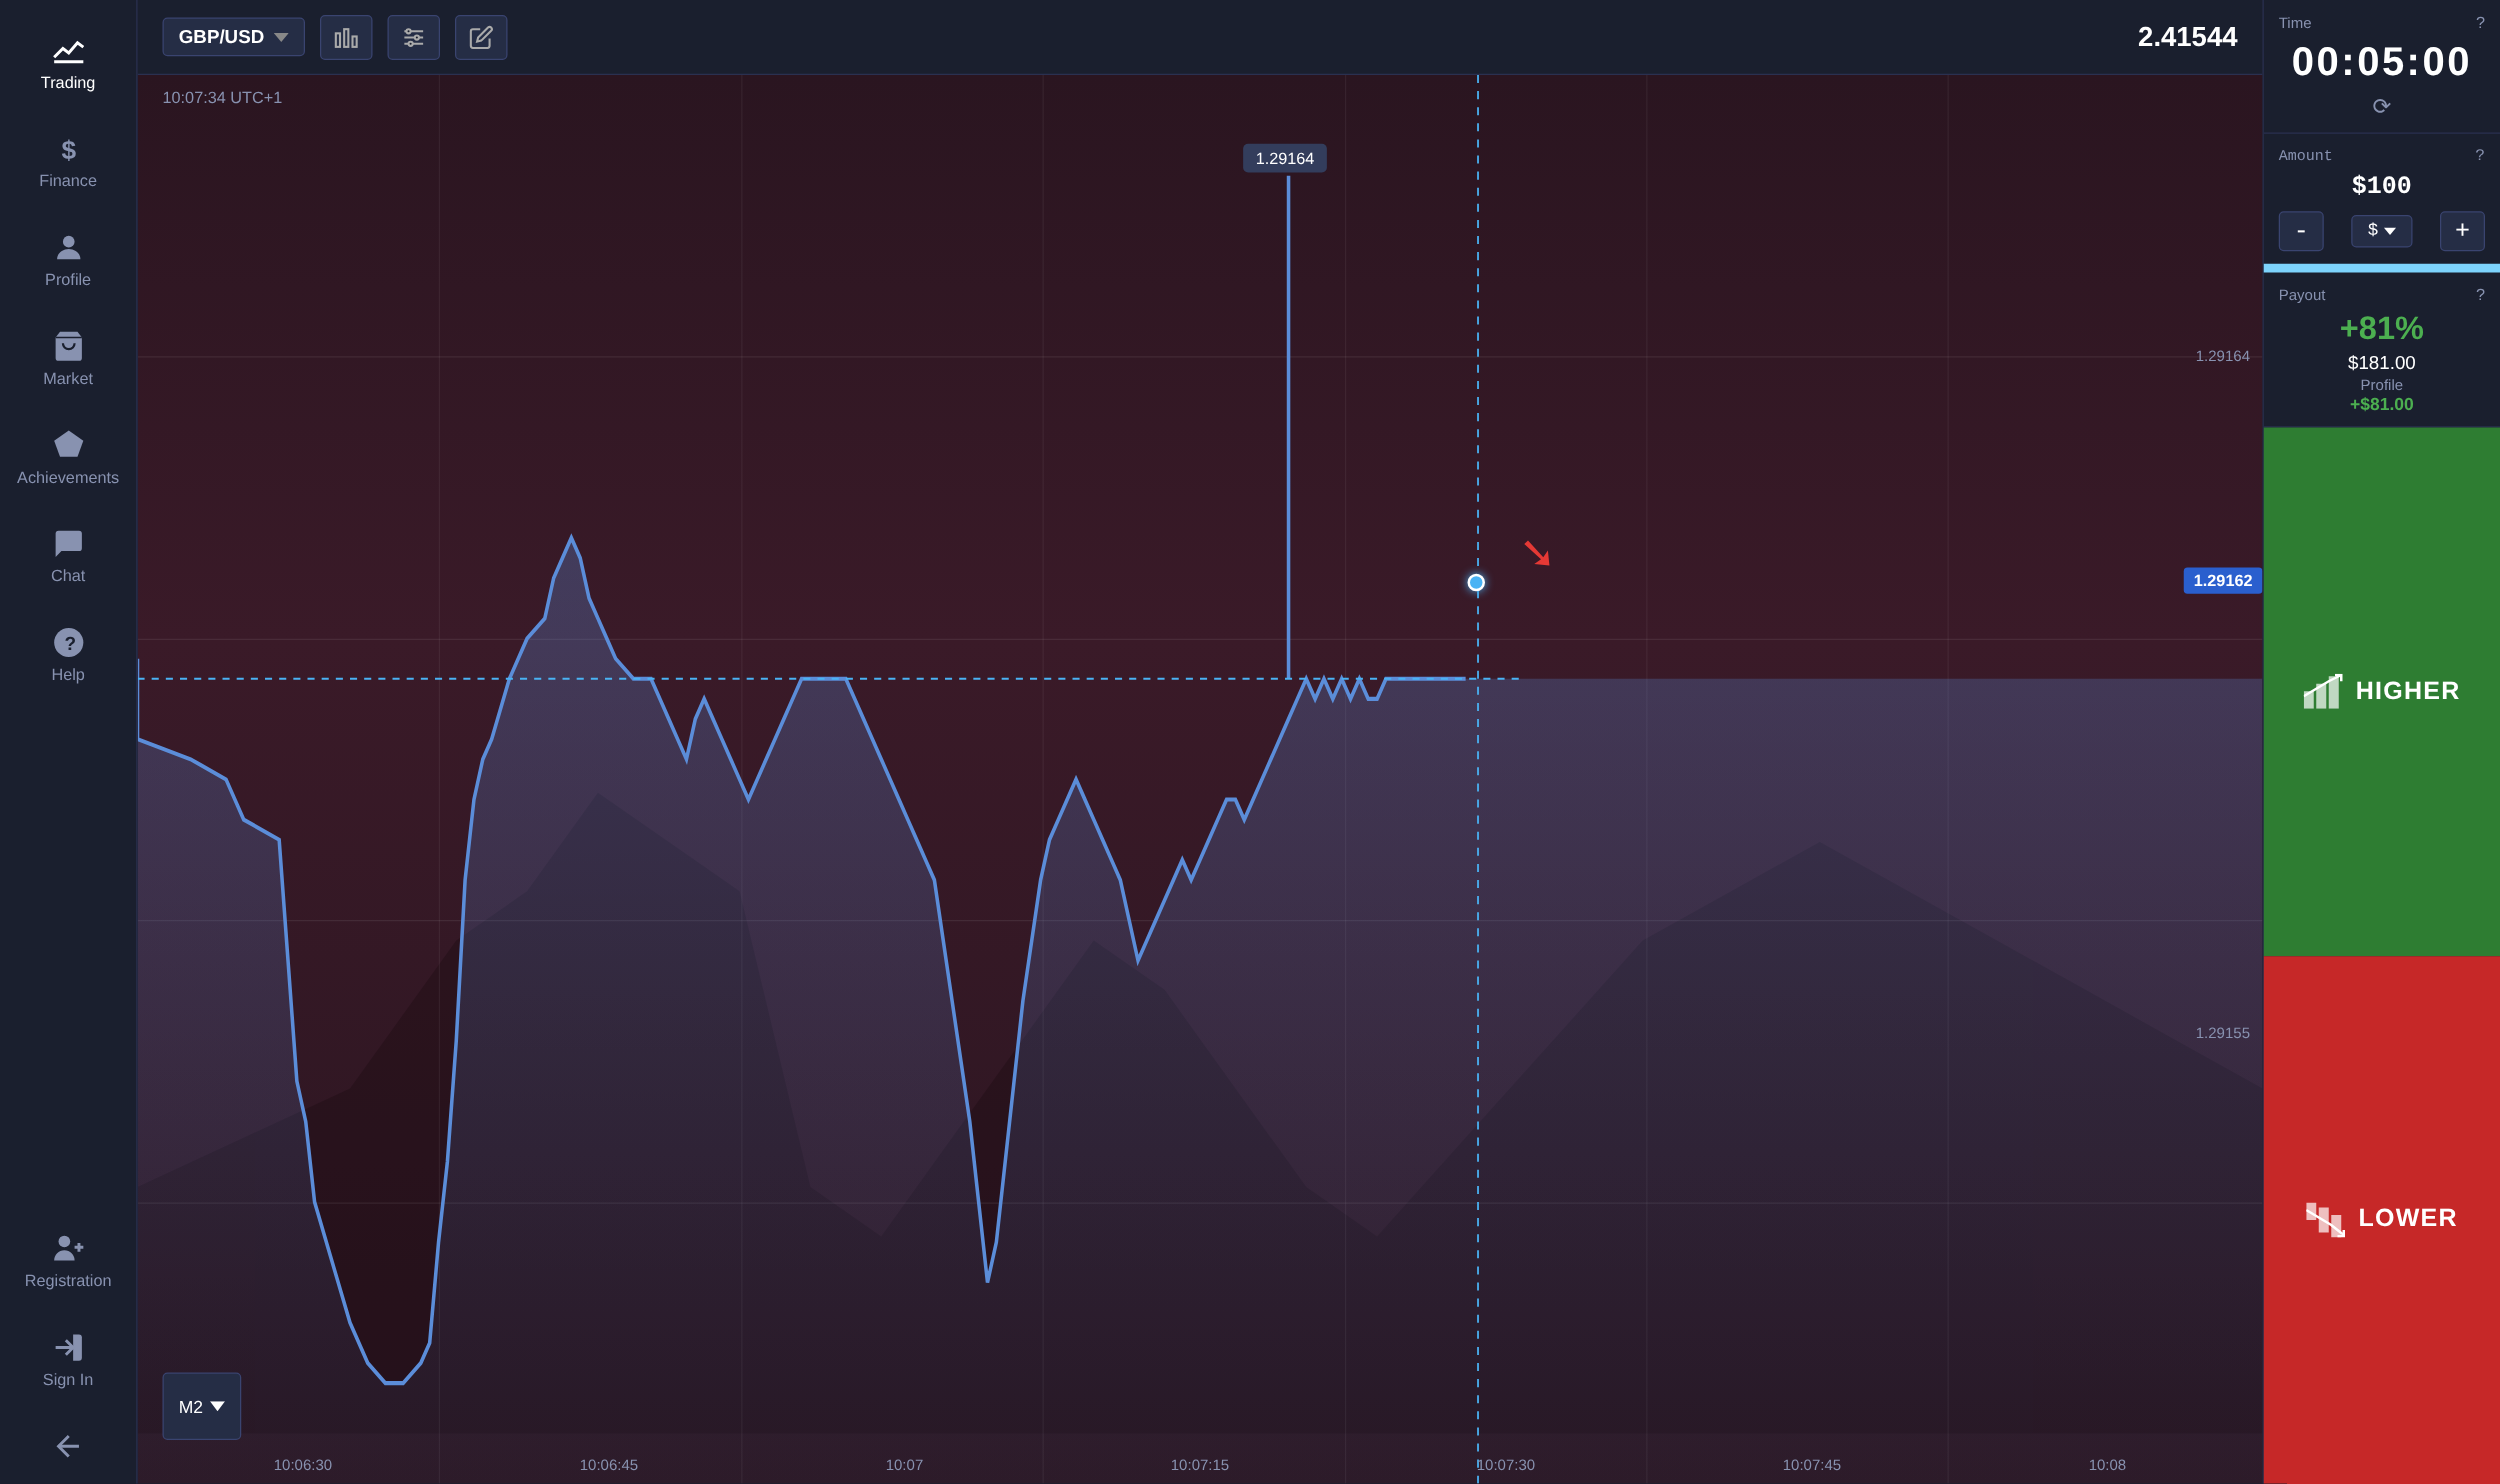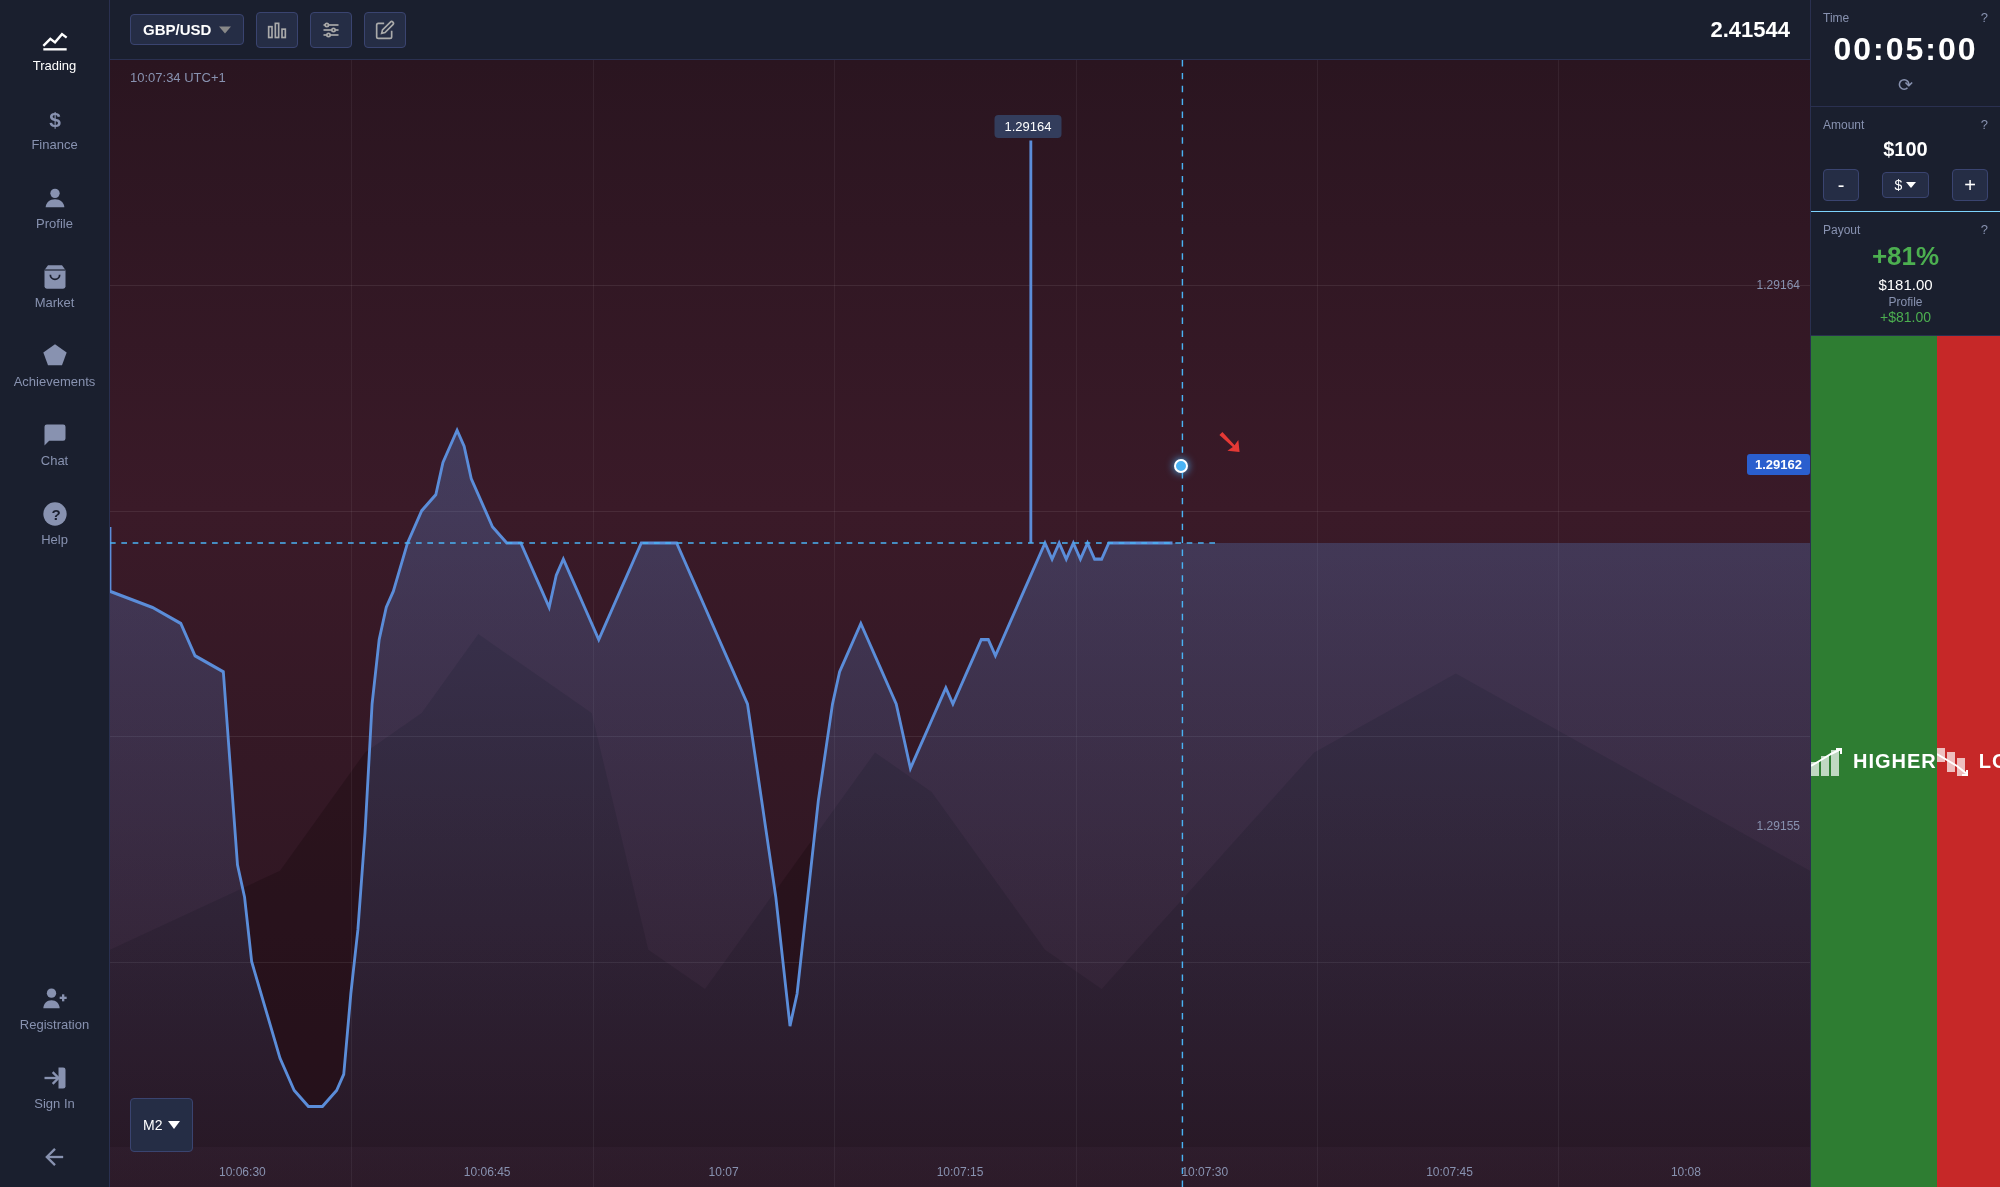--- a/index.html
+++ b/index.html
@@ -218,21 +218,22 @@
       text-align: center;
       margin-top: 6px;
       color: #8892b0;
       font-size: 18px;
       cursor: pointer;
     }
 
     
     .amount-section {
       padding: 10px 12px;
-      border-bottom: 1px solid #7dd3fc;
+      border-bottom: 7px solid #7dd3fc;
+      font-family: Liberation Mono, monospace;
     }
     .amount-label {
       font-size: 12px;
       color: #8892b0;
       display: flex;
       justify-content: space-between;
       align-items: center;
       margin-bottom: 6px;
     }
     .amount-value {
@@ -302,27 +303,28 @@
     .profit-label {
       text-align: center;
       color: #8892b0;
       font-size: 12px;
       margin-top: 2px;
     }
     .profit-value {
       text-align: center;
       color: #4caf50;
       font-size: 14px;
-      font-weight: normal;
+      font-weight: bold;
     }
 
     
     .trade-buttons {
       flex: 1;
       display: flex;
+      flex-direction: column;
       gap: 0;
     }
     .btn-higher {
       flex: 1;
       background: #2e7d32;
       border: none;
       color: #fff;
       font-size: 20px;
       font-weight: bold;
       cursor: pointer;

